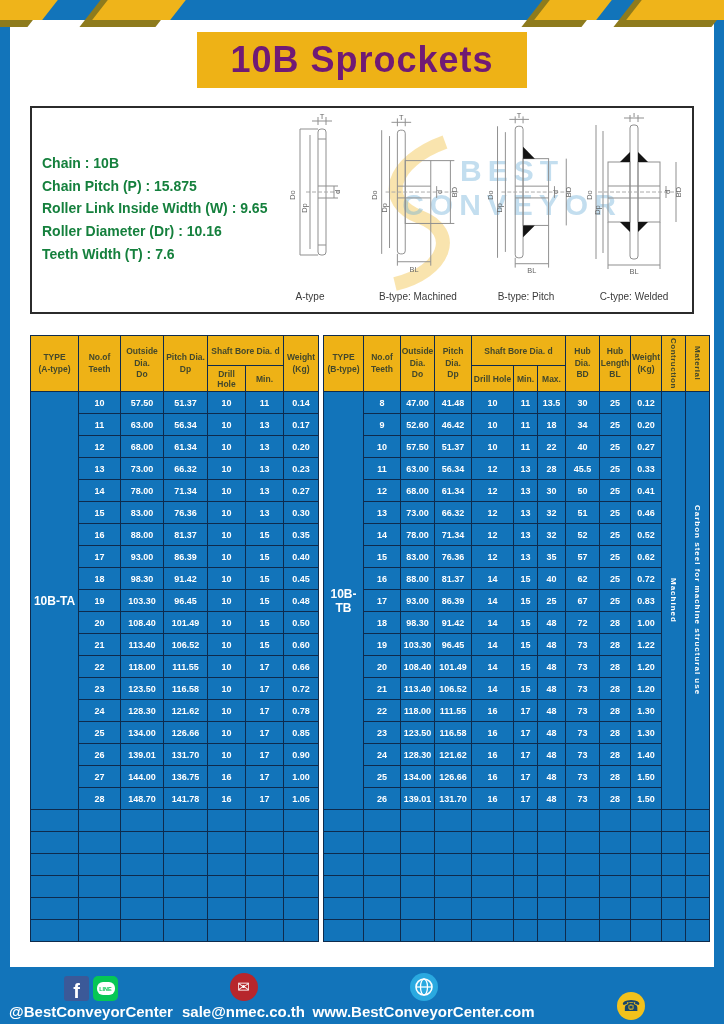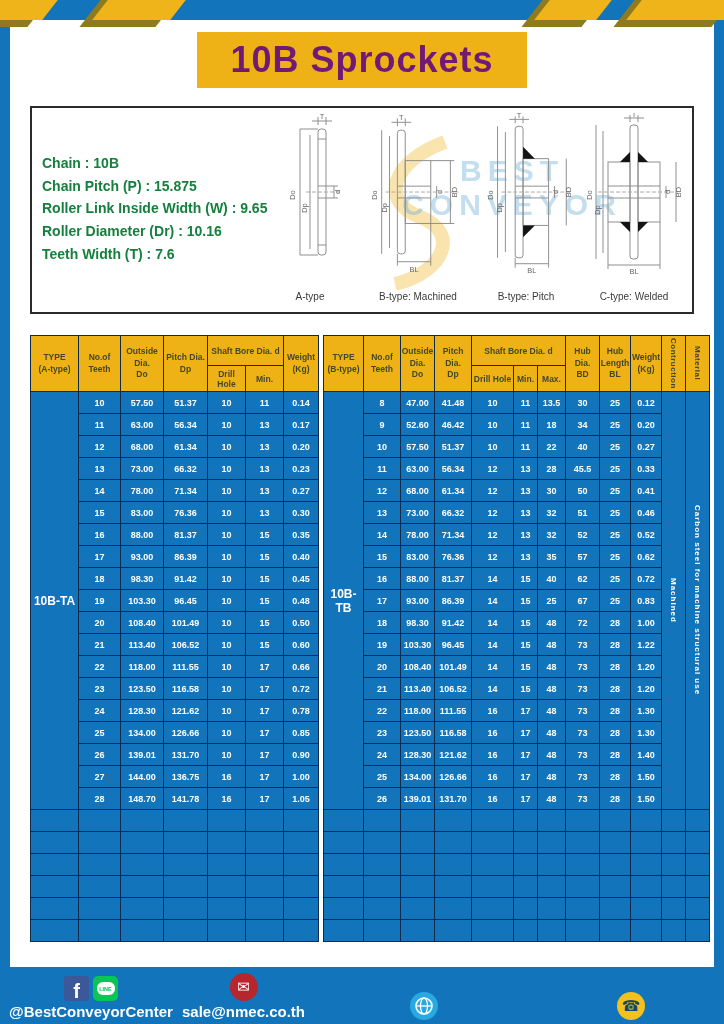--- a/index.html
+++ b/index.html
@@ -859,18 +859,19 @@
   </div>
   <div class="fsep"></div>
   <div class="fseg" style="flex:0 0 225px;">
     <div class="circ globe">
       <svg width="20" height="20" viewBox="0 0 20 20">
         <circle cx="10" cy="10" r="8" stroke="#fff" stroke-width="1.6" fill="none"></circle>
         <ellipse cx="10" cy="10" rx="3.5" ry="8" stroke="#fff" stroke-width="1.3" fill="none"></ellipse>
         <line x1="2" y1="10" x2="18" y2="10" stroke="#fff" stroke-width="1.3"></line>
       </svg>
     </div>
+    <div class="ftext">www.BestConveyorCenter.com</div>
   </div>
   <div class="fsep"></div>
   <div class="fseg" style="flex:0 0 190px;">
     <div class="circ phone">☎</div>
   </div>
 </div>
 
 </body></html>

